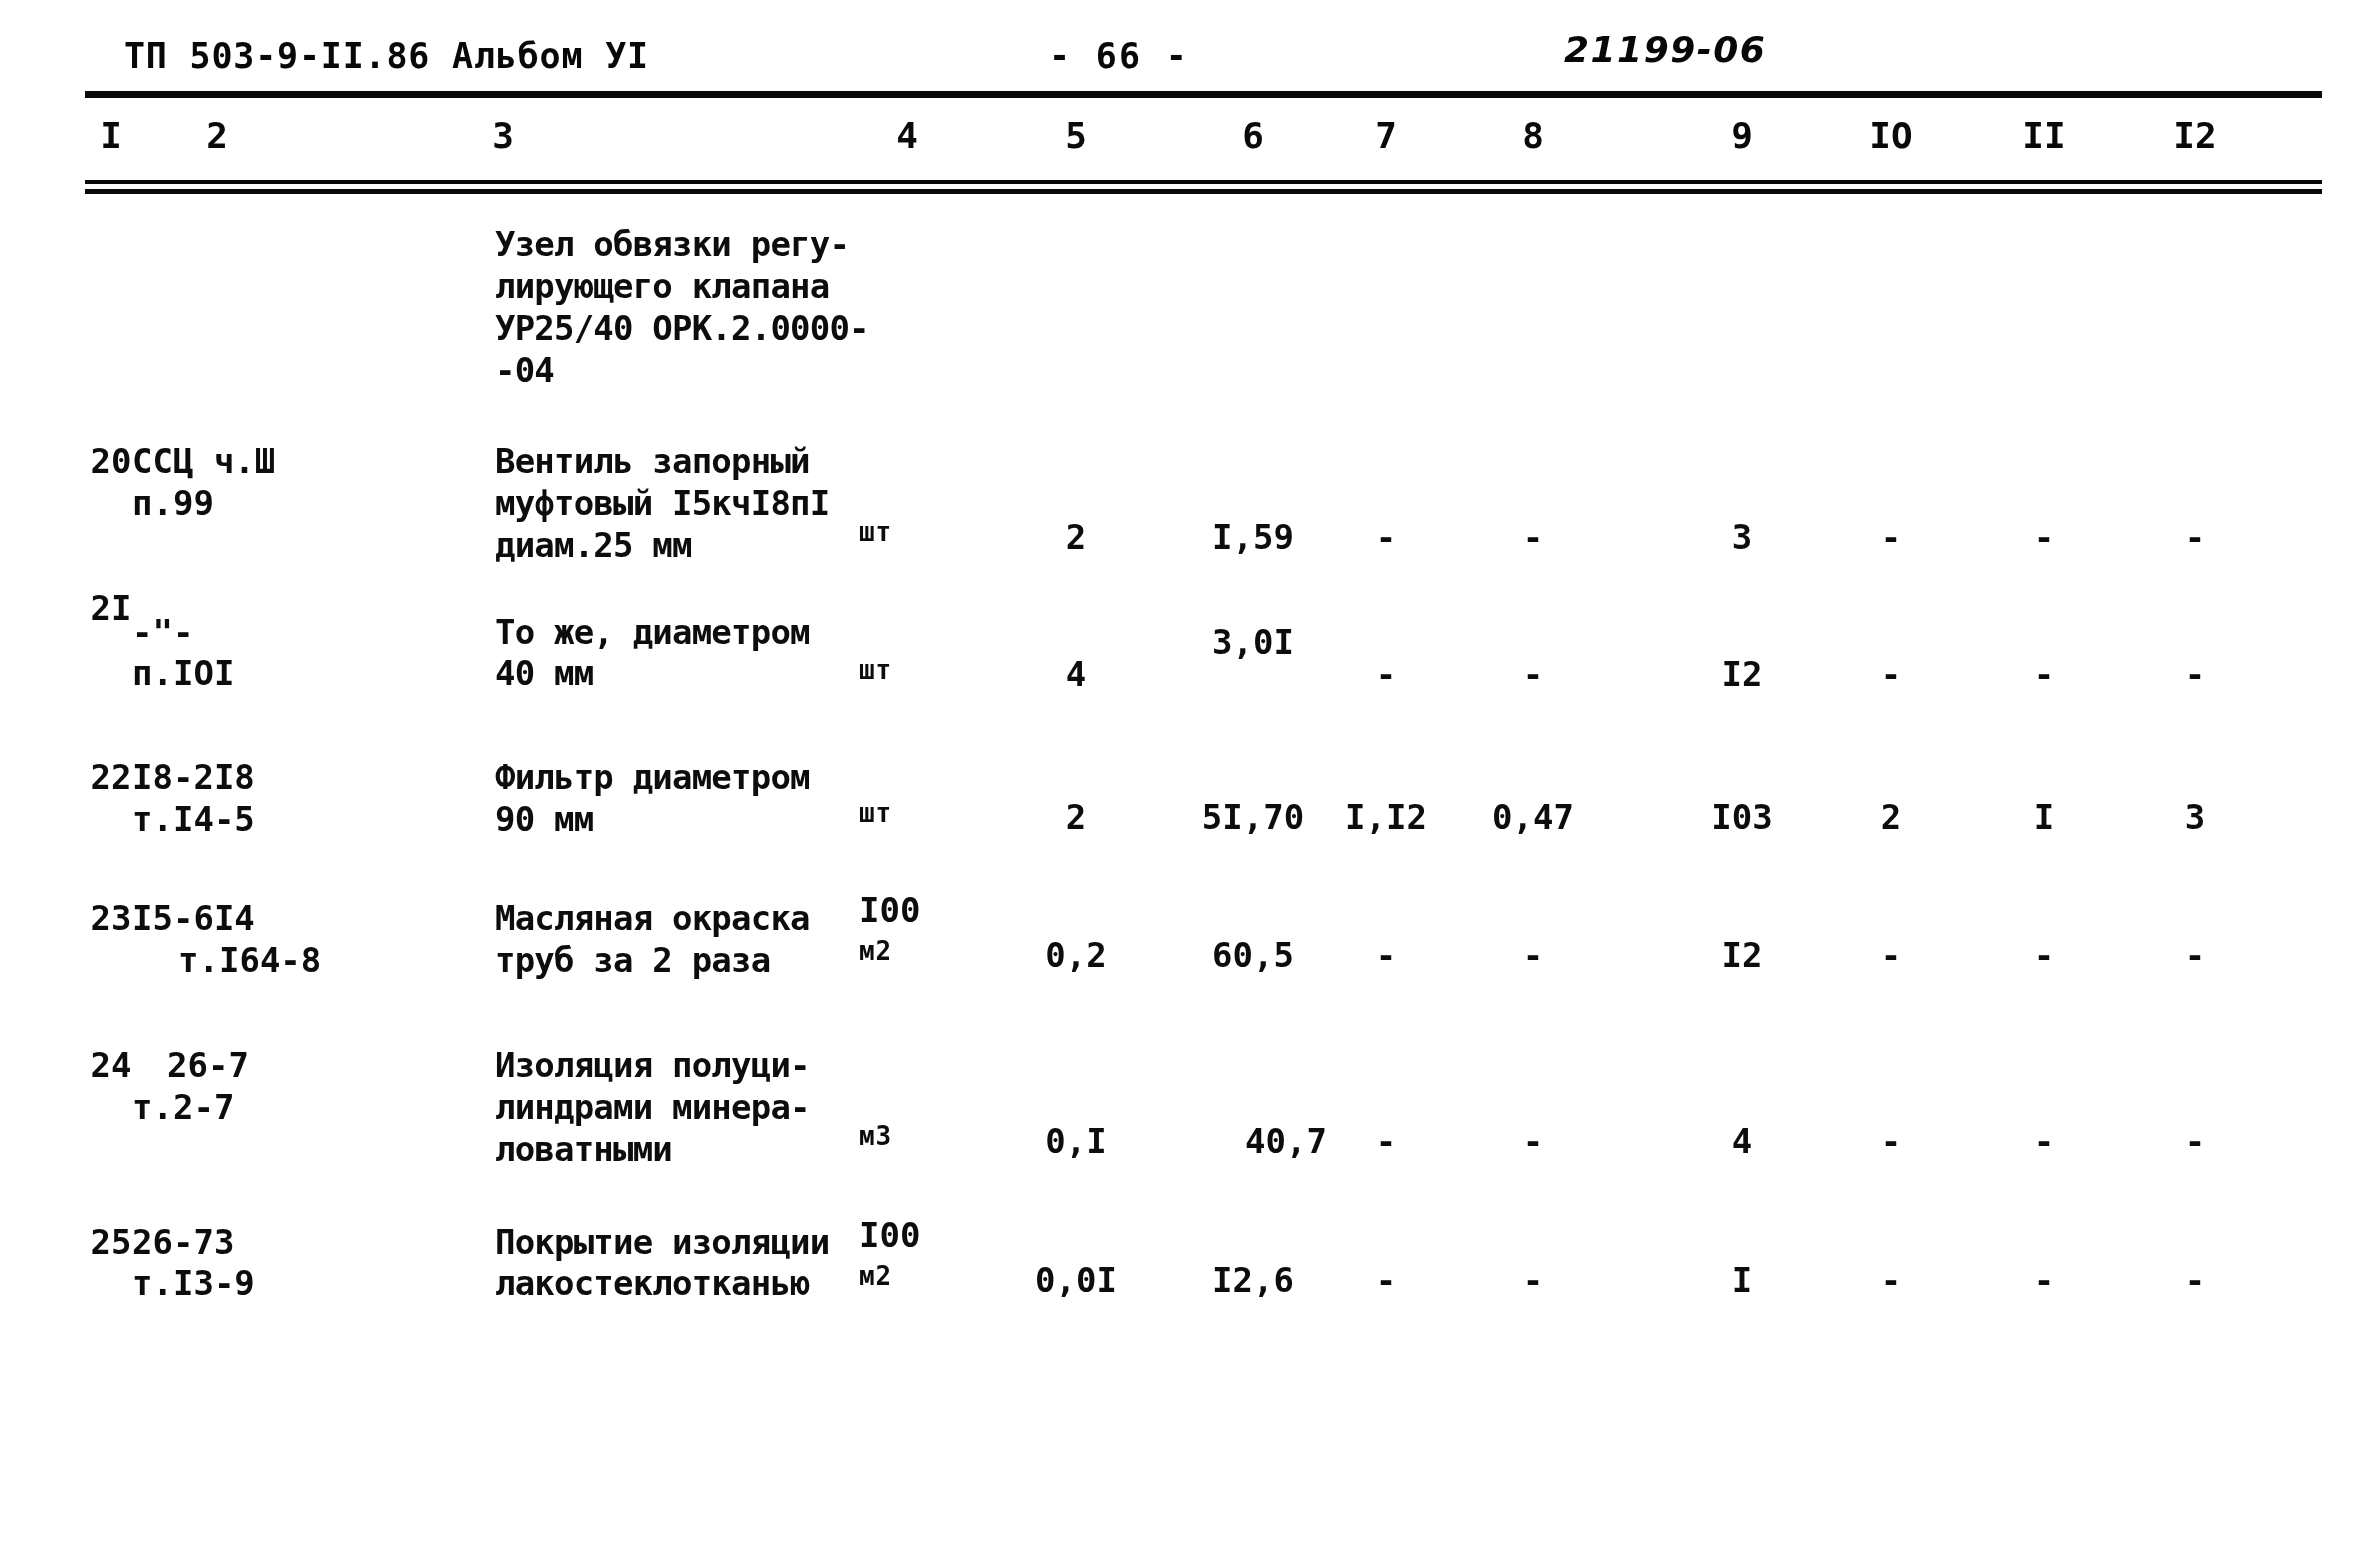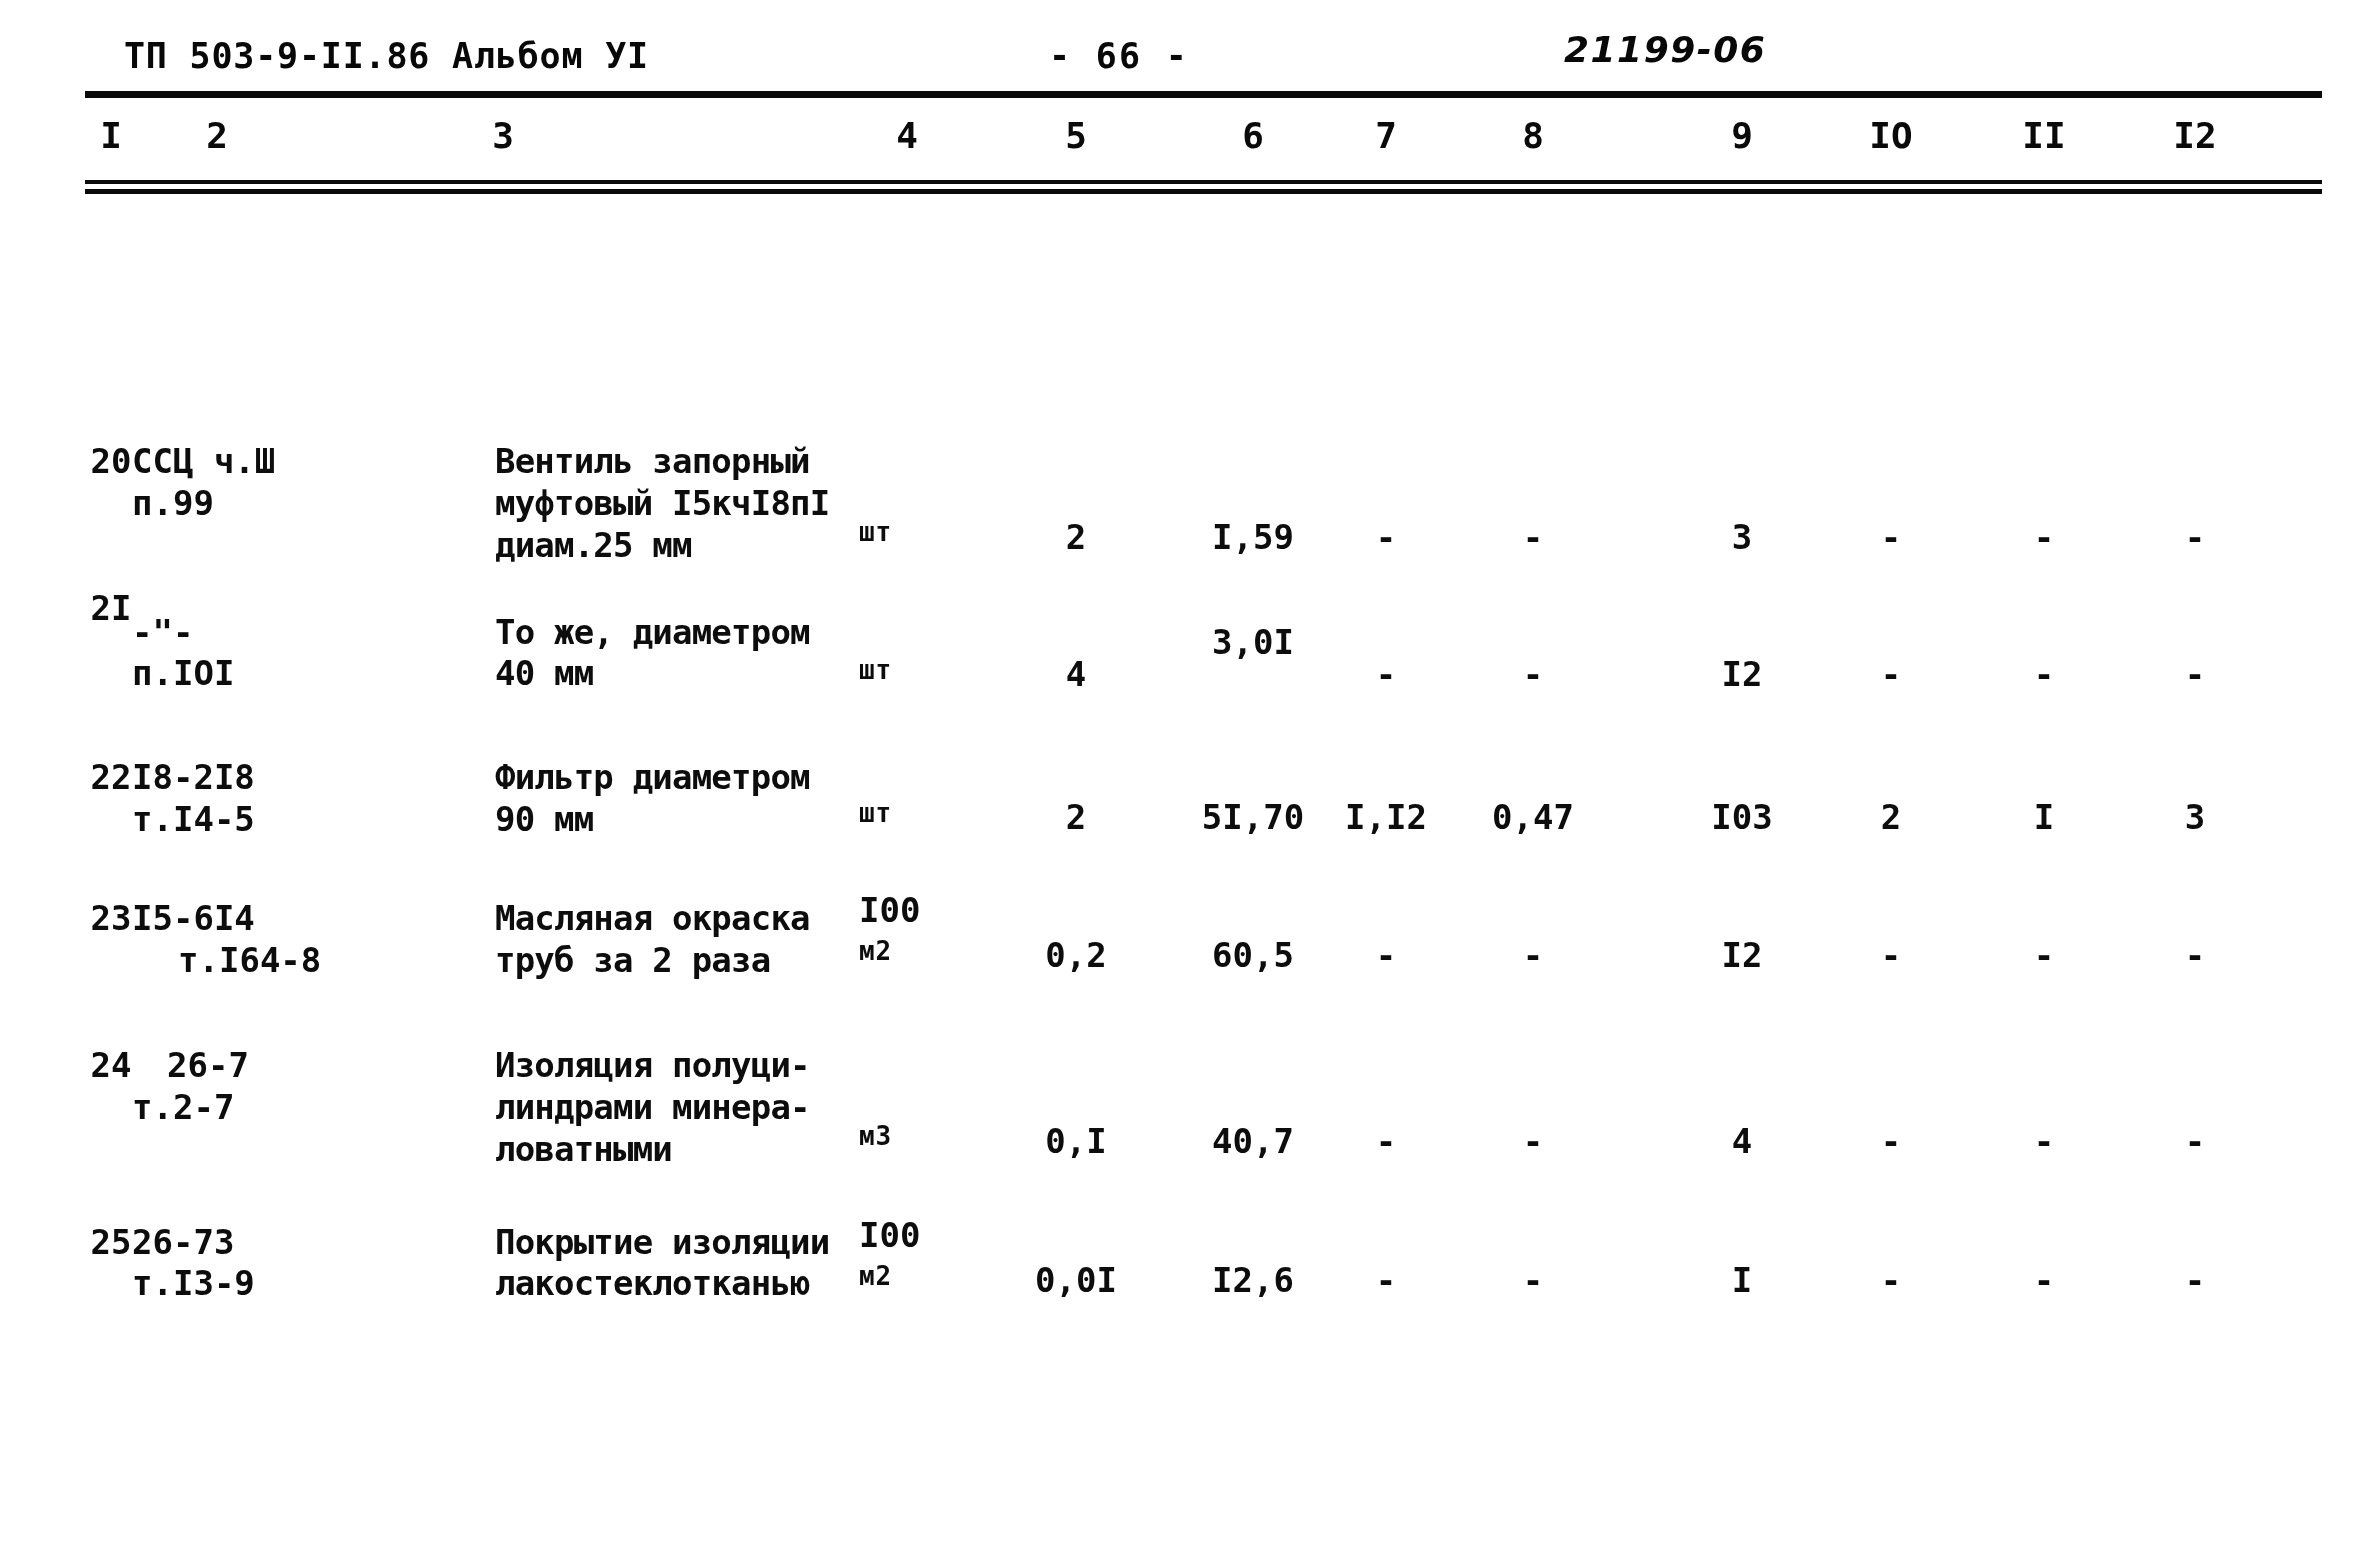--- a/index.html
+++ b/index.html
@@ -130,20 +130,24 @@
       <div class="cn" style="left: 1253px;">6</div>
       <div class="cn" style="left: 1386px;">7</div>
       <div class="cn" style="left: 1533px;">8</div>
       <div class="cn" style="left: 1742px;">9</div>
       <div class="cn" style="left: 1891px;">IO</div>
       <div class="cn" style="left: 2044px;">II</div>
       <div class="cn" style="left: 2195px;">I2</div>
     </div>
 
   <div id="tbody">
+      <div class="intro" style="left: 495px; top: 223px;">Узел обвязки регу-
+лирующего клапана
+УР25/40 ОРК.2.0000-
+-04</div>
       <div class="cell ctr" style="left: 111px; top: 441px;">20</div>
       <div class="cell" style="left: 132px; top: 441px;">ССЦ ч.Ш</div>
       <div class="cell" style="left: 132px; top: 483px;">п.99</div>
       <div class="cell narrow" style="left: 495px; top: 441px;">Вентиль запорный</div>
       <div class="cell narrow" style="left: 495px; top: 483px;">муфтовый I5кчI8пI</div>
       <div class="cell narrow" style="left: 495px; top: 525px;">диам.25 мм</div>
       <div class="cell small" style="left: 859px; top: 512px;">шт</div>
       <div class="cell ctr" style="left: 1076px; top: 517px;">2</div>
       <div class="cell ctr" style="left: 1253px; top: 517px;">I,59</div>
       <div class="cell ctr" style="left: 1386px; top: 517px;">-</div>
@@ -196,21 +200,21 @@
       <div class="cell ctr" style="left: 2044px; top: 935px;">-</div>
       <div class="cell ctr" style="left: 2195px; top: 935px;">-</div>
       <div class="cell ctr" style="left: 111px; top: 1045px;">24</div>
       <div class="cell" style="left: 132px; top: 1045px; margin-left: 35px;">26-7</div>
       <div class="cell" style="left: 132px; top: 1087px;">т.2-7</div>
       <div class="cell narrow" style="left: 495px; top: 1045px;">Изоляция полуци-</div>
       <div class="cell narrow" style="left: 495px; top: 1087px;">линдрами минера-</div>
       <div class="cell narrow" style="left: 495px; top: 1129px;">ловатными</div>
       <div class="cell small" style="left: 859px; top: 1116px;">м3</div>
       <div class="cell ctr" style="left: 1076px; top: 1121px;">0,I</div>
-      <div class="cell ctr" style="left: 1253px; top: 1121px;">40,7</div>
+      <div class="cell ctr" style="left: 1286px; top: 1121px;">40,7</div>
       <div class="cell ctr" style="left: 1386px; top: 1121px;">-</div>
       <div class="cell ctr" style="left: 1533px; top: 1121px;">-</div>
       <div class="cell ctr" style="left: 1742px; top: 1121px;">4</div>
       <div class="cell ctr" style="left: 1891px; top: 1121px;">-</div>
       <div class="cell ctr" style="left: 2044px; top: 1121px;">-</div>
       <div class="cell ctr" style="left: 2195px; top: 1121px;">-</div>
       <div class="cell ctr" style="left: 111px; top: 1222px;">25</div>
       <div class="cell" style="left: 132px; top: 1222px;">26-73</div>
       <div class="cell" style="left: 132px; top: 1263px;">т.I3-9</div>
       <div class="cell narrow" style="left: 495px; top: 1222px;">Покрытие изоляции</div>

